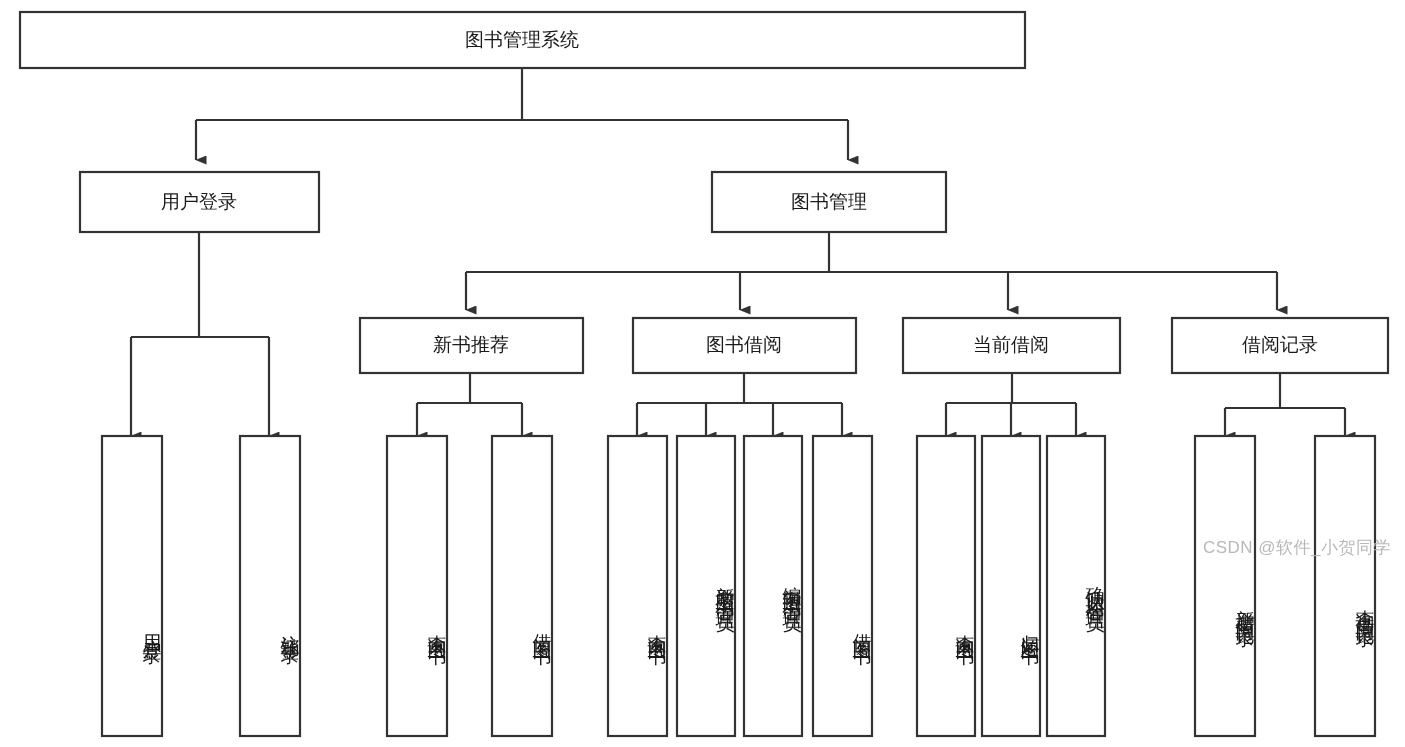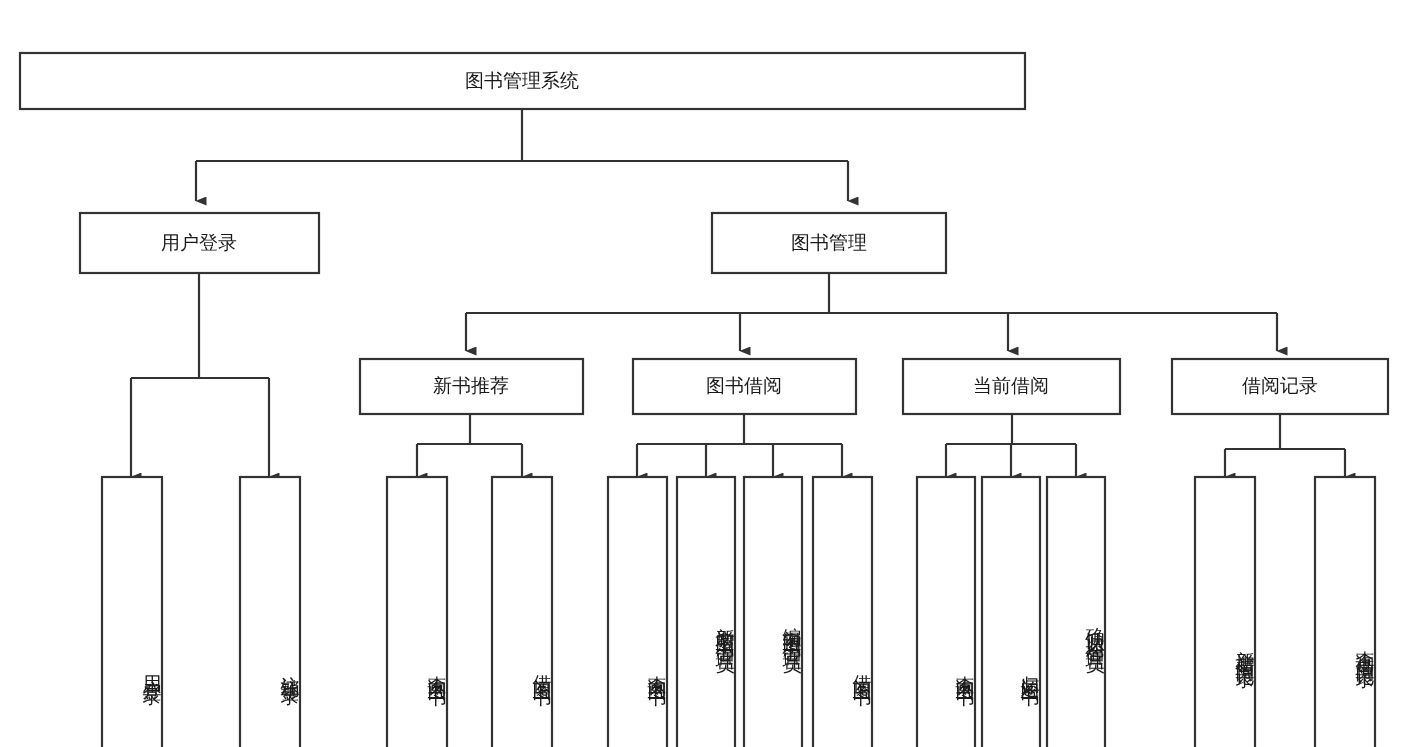--- a/index.html
+++ b/index.html
@@ -11,21 +11,20 @@
     width: 1405px;
     height: 747px;
     font-family: "Liberation Sans", "DejaVu Sans", sans-serif;
     overflow: hidden;
     position: relative;
   }
   #diagram-root {
     position: relative;
     width: 1405px;
     height: 567px;
-    margin-top: 41px;
   }
   svg.diagram-canvas {
     position: absolute;
     top: 0;
     left: 0;
     width: 1405px;
     height: 747px;
   }
   .node-box {
     fill: #ffffff;
@@ -209,14 +208,15 @@
   <div class="node-label-v" style="left:744px; top:446px; width:58px; height:285px; justify-content:center; display:flex;">编辑图书（管理员）</div>
   <div class="node-label-v" style="left:813px; top:517px; width:59px; height:220px; justify-content:center; display:flex;">借阅图书</div>
 
   <div class="node-label-v" style="left:917px; top:517px; width:58px; height:220px; justify-content:center; display:flex;">查询图书</div>
   <div class="node-label-v" style="left:982px; top:517px; width:58px; height:220px; justify-content:center; display:flex;">归还图书</div>
   <div class="node-label-v" style="left:1047px; top:446px; width:58px; height:285px; justify-content:center; display:flex;">确认归还（管理员）</div>
 
   <div class="node-label-v" style="left:1195px; top:481px; width:60px; height:250px; justify-content:center; display:flex;">新增借阅记录</div>
   <div class="node-label-v" style="left:1315px; top:481px; width:60px; height:250px; justify-content:center; display:flex;">查询借阅记录</div>
 
+  <div class="watermark">CSDN @软件_小贺同学</div>
 
 </div>
 
 </body></html>

